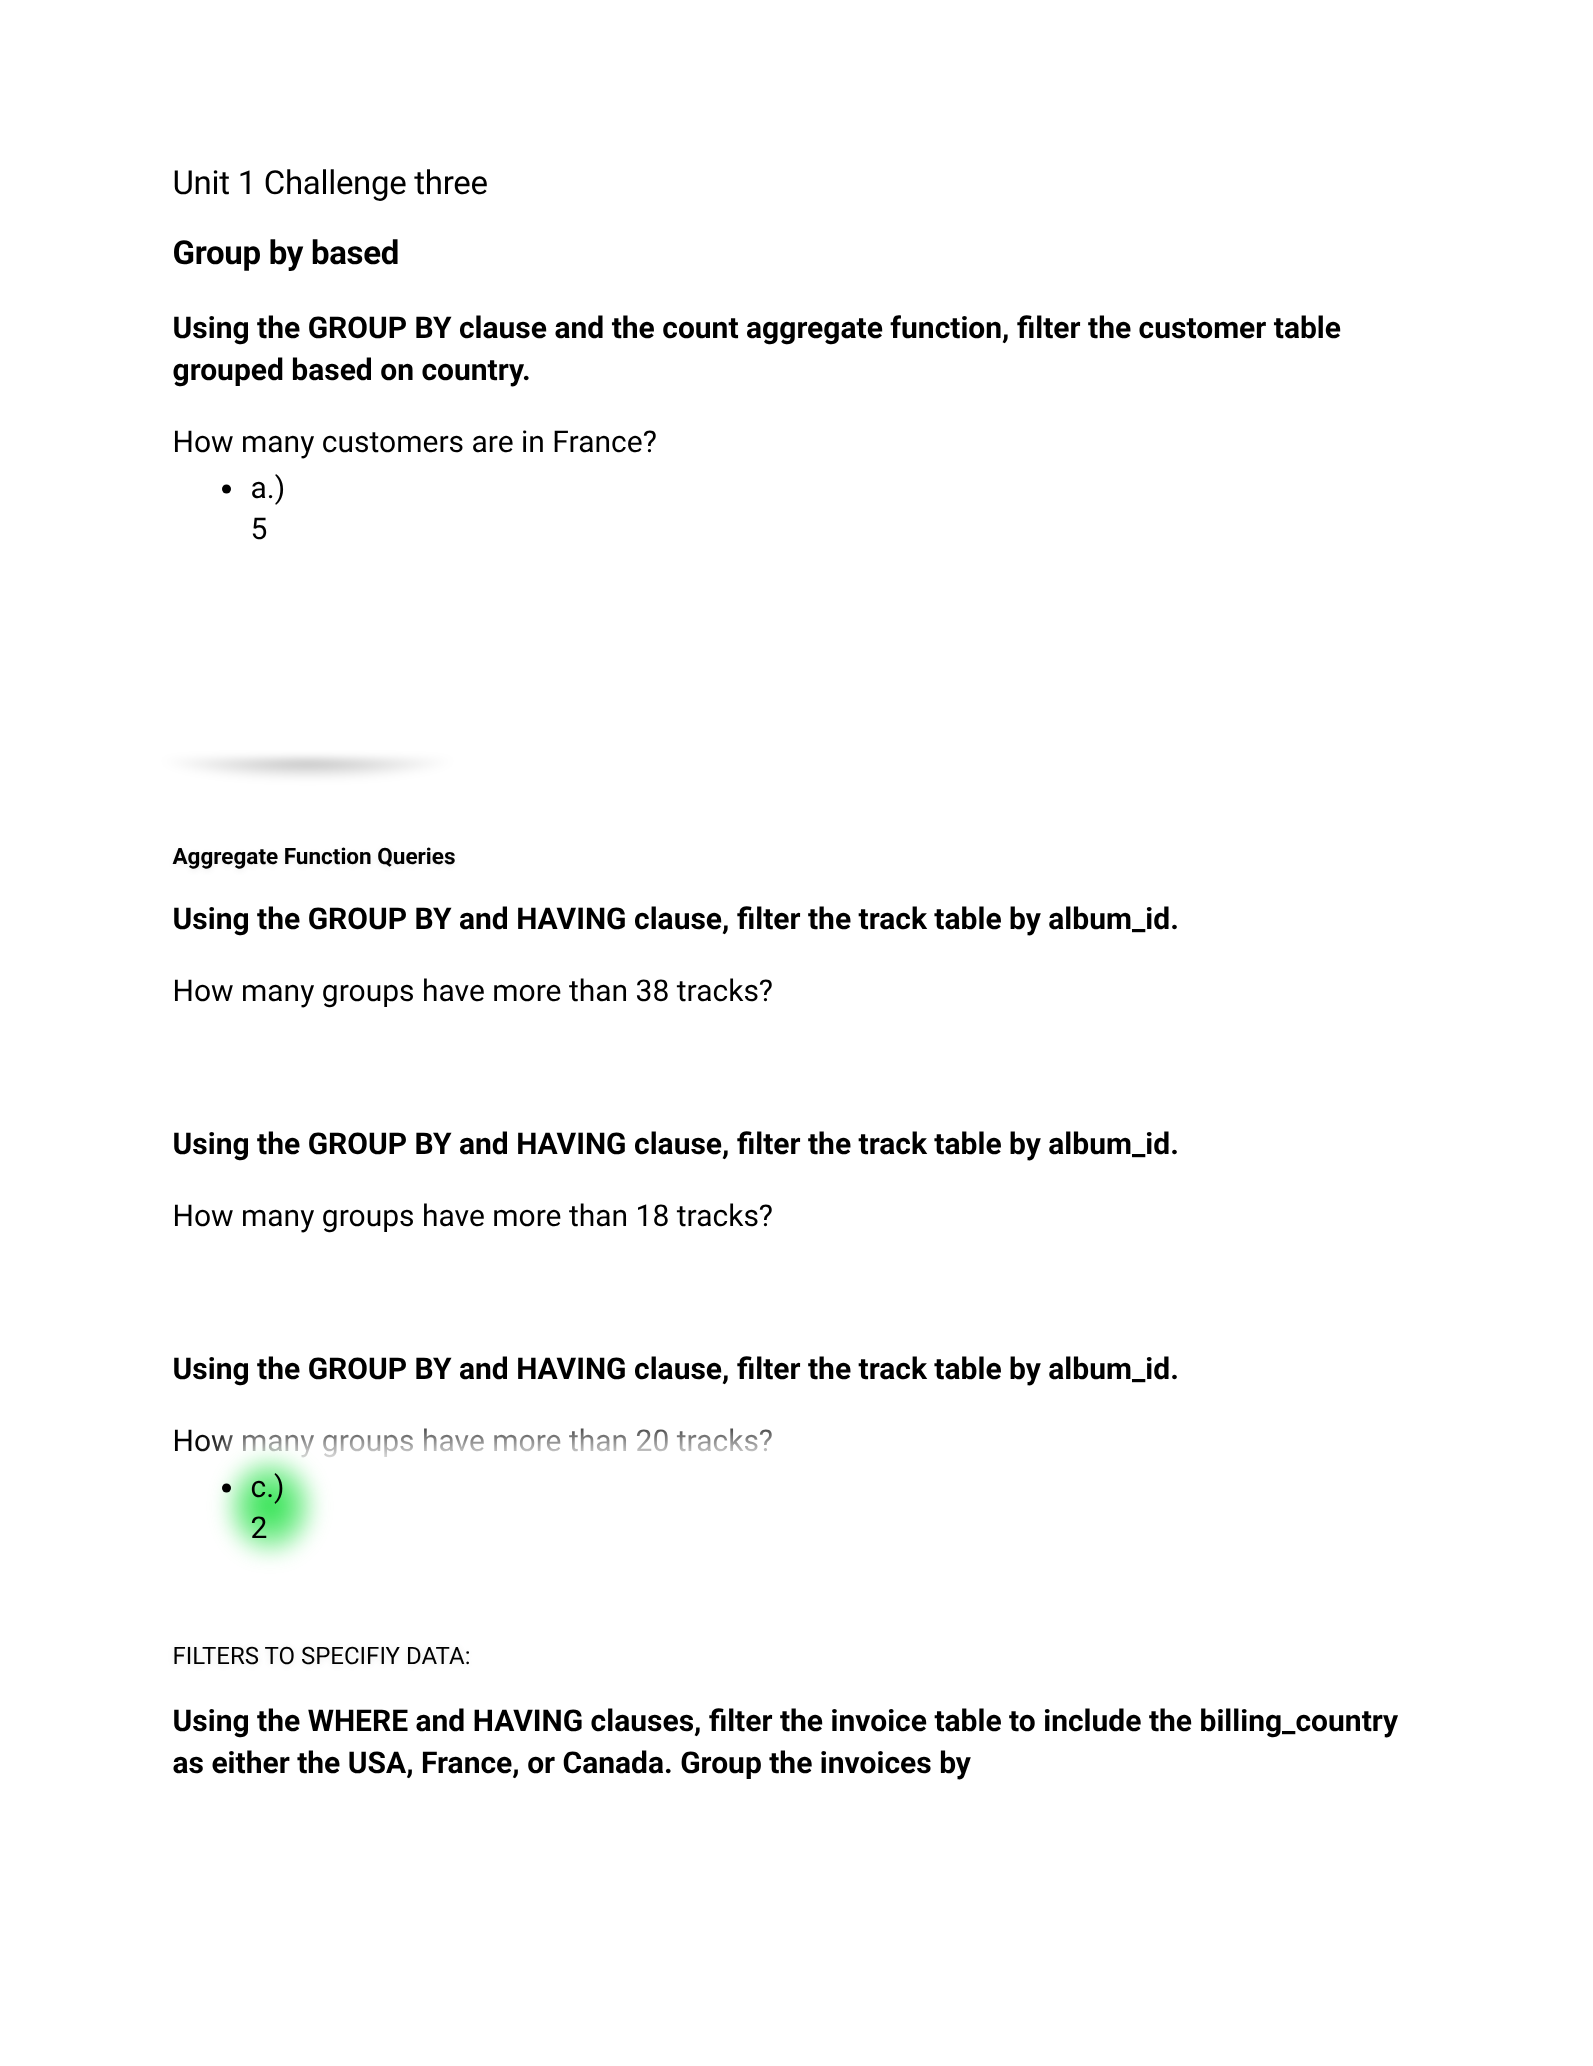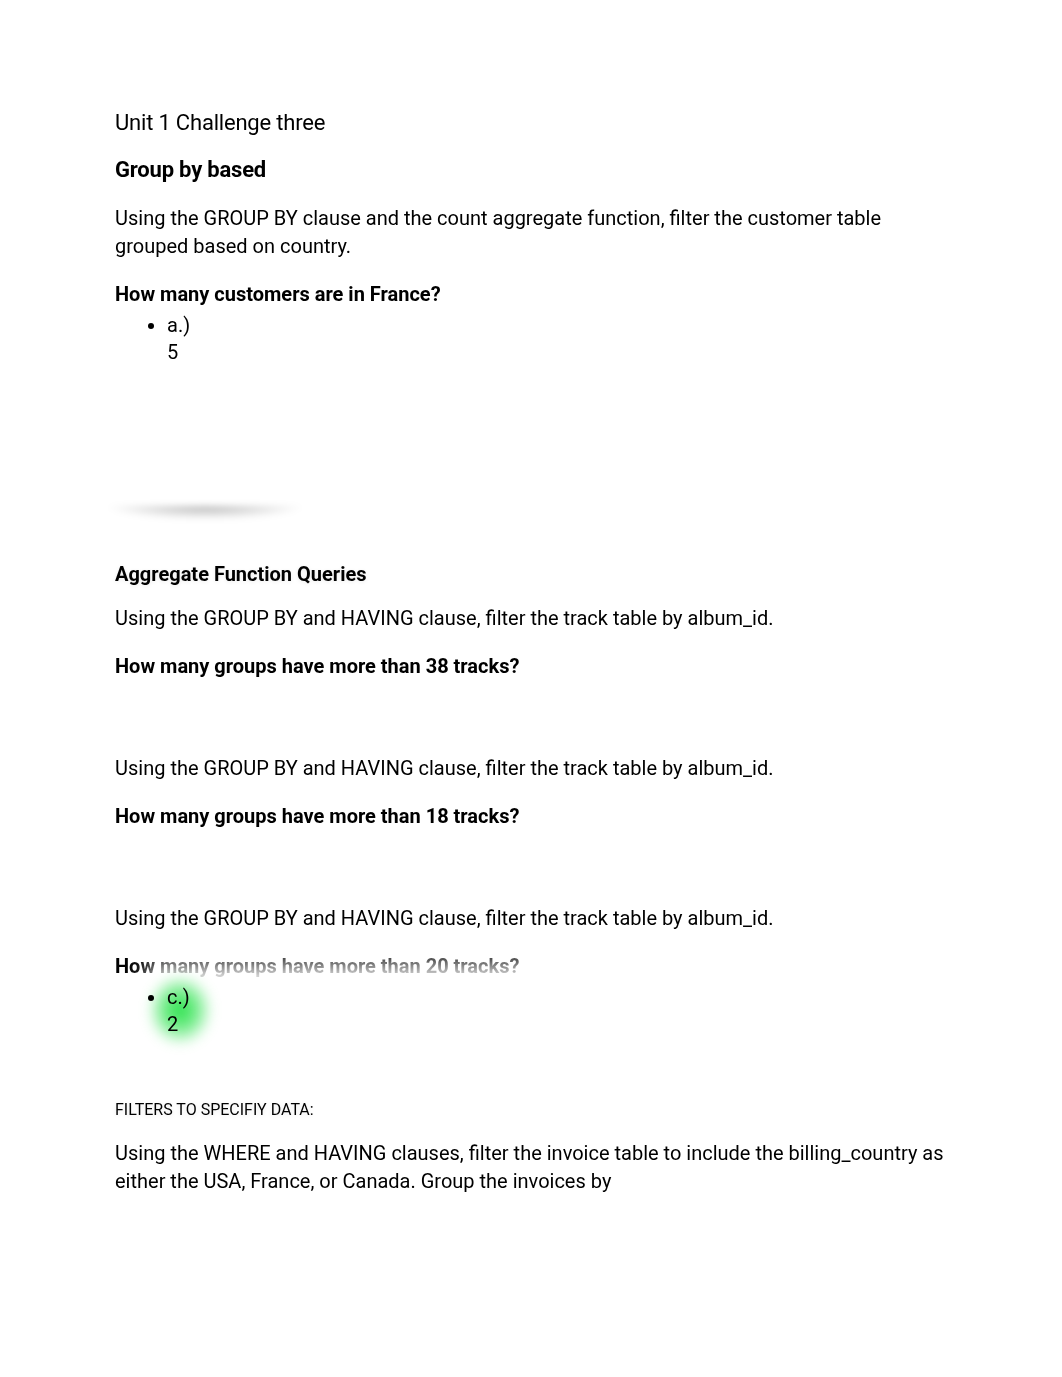--- a/index.html
+++ b/index.html
@@ -23,25 +23,25 @@
     .heading-2 {
       font-size: 22px;
       font-weight: 700;
       margin-bottom: 22px;
       letter-spacing: -0.2px;
     }
     .body-text {
       font-size: 20px;
       line-height: 1.4;
       margin-bottom: 22px;
-      font-weight: 400;
+      font-weight: 700;
     }
     .question-text {
       font-size: 20px;
-      font-weight: 700;
+      font-weight: 400;
       margin-bottom: 6px;
     }
     .answer-list {
       list-style: disc;
       padding-left: 52px;
       margin-bottom: 0;
     }
     .answer-list li {
       font-size: 20px;
       line-height: 1.35;
@@ -57,21 +57,21 @@
     }
     .blur-divider {
       height: 14px;
       width: 200px;
       background: radial-gradient(ellipse at center top, rgba(0,0,0,0.28) 0%, rgba(0,0,0,0.0) 70%);
       margin-left: -10px;
       margin-bottom: 42px;
       filter: blur(3px);
     }
     .section-title {
-      font-size: 20px;
+      font-size: 15px;
       font-weight: 700;
       margin-bottom: 18px;
       text-shadow: 0 1px 4px rgba(0,0,0,0.08);
     }
     .spacer-md {
       height: 70px;
     }
     .highlight-green {
       position: relative;
     }

